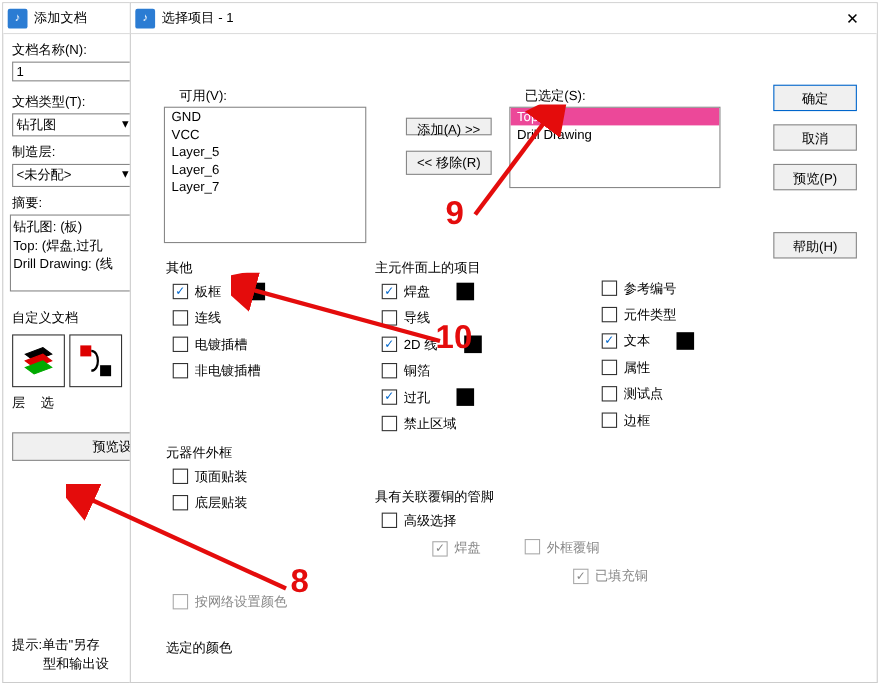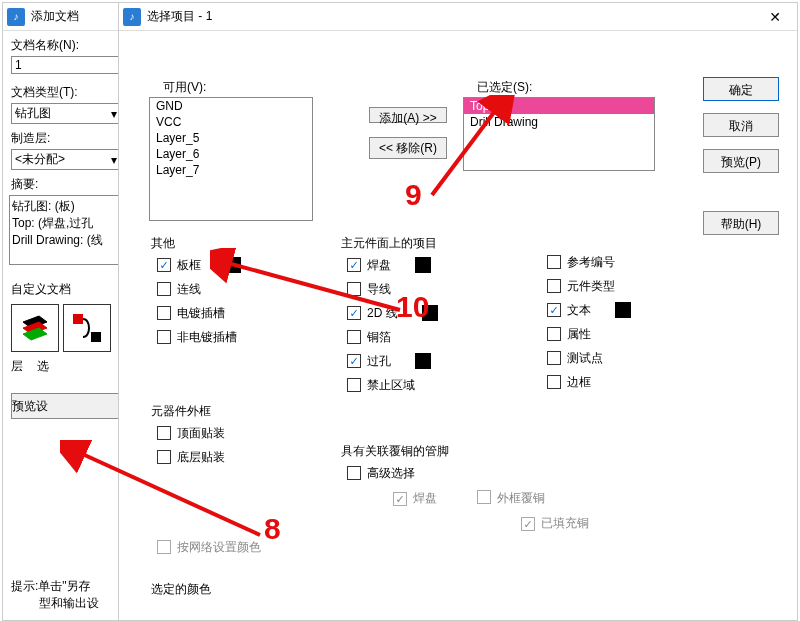--- a/index.html
+++ b/index.html
@@ -9,33 +9,33 @@
 .titlebar { height: 28px; background: #fff; display: flex; align-items: center; padding: 0 4px; border-bottom: 1px solid #ddd; }
 .titlebar .ic { width: 18px; height: 18px; background: #2b7cd3; border-radius: 2px; margin-right: 6px; display: flex; align-items: center; justify-content: center; color: #fff; font-size: 10px; font-weight: bold; }
 .titlebar .ttl { flex: 1; }
 .closex { width: 36px; height: 26px; text-align: center; line-height: 26px; font-size: 14px; cursor: default; }
 
 .left-win { left: 2px; top: 2px; width: 130px; height: 619px; }
 .back-win { left: 118px; top: 2px; width: 680px; height: 619px; }
 
 .lbl { margin: 6px 8px 2px 8px; }
 .tbox { margin: 0 8px 4px 8px; width: 110px; border: 1px solid #888; padding: 1px 3px; background: #fff; }
-.combo { margin: 0 8px 4px 8px; width: 110px; border: 1px solid #888; padding: 1px 3px; background: #fff; display: flex; justify-content: space-between; align-items: center; }
+.combo { margin: 0 8px 4px 8px; width: 110px; border: 1px solid #888; padding: 1px 3px; background: #fff; display: flex; justify-content: space-between; align-items: flex-start; }
 .summary-box { margin: 0 6px; width: 128px; height: 70px; border: 1px solid #888; background: #fff; padding: 2px; overflow: hidden; white-space: nowrap; }
 .custom-btns { margin: 6px 8px; display: flex; gap: 4px; }
 .custom-btn { width: 48px; height: 48px; border: 1px solid #333; background: #fff; padding: 2px; display: flex; align-items: center; justify-content: center; }
 .custom-lbls { margin: 0 8px; display: flex; gap: 14px; }
-.preview-btn { margin: 18px 8px 8px 8px; width: 110px; height: 26px; border: 1px solid #888; background: #f0f0f0; text-align: left; line-height: 24px; }
+.preview-btn { margin: 18px 8px 8px 8px; width: 110px; height: 26px; border: 1px solid #888; background: #f0f0f0; text-align: right; line-height: 24px; }
 .hint { position: absolute; bottom: 8px; left: 8px; width: 150px; }
 
 .body-area { padding: 6px 10px; position: relative; }
 .grp-ttl { margin: 4px 0 4px 8px; }
 .sub-lbl { margin: 0 0 2px 14px; }
 .listbox { border: 1px solid #888; background: #fff; overflow: hidden; }
-.avail-list { position: absolute; left: 30px; top: 66px; width: 164px; height: 124px; }
+.avail-list { position: absolute; left: 30px; top: 66px; width: 184px; height: 124px; }
 .sel-list { position: absolute; left: 344px; top: 66px; width: 192px; height: 74px; }
 .list-item { padding: 1px 6px; }
 .list-item.sel { background: #ec4899; color: #fff; }
 .btn { border: 1px solid #888; background: #f0f0f0; text-align: center; padding: 2px 0; }
 .add-btn { position: absolute; left: 250px; top: 76px; width: 78px; height: 16px; }
 .rem-btn { position: absolute; left: 250px; top: 106px; width: 78px; height: 22px; }
 
 .right-btns { position: absolute; right: 18px; top: 46px; width: 76px; }
 .right-btns .btn { margin-bottom: 12px; height: 24px; line-height: 20px; }
 .right-btns .spacer { height: 26px; }

